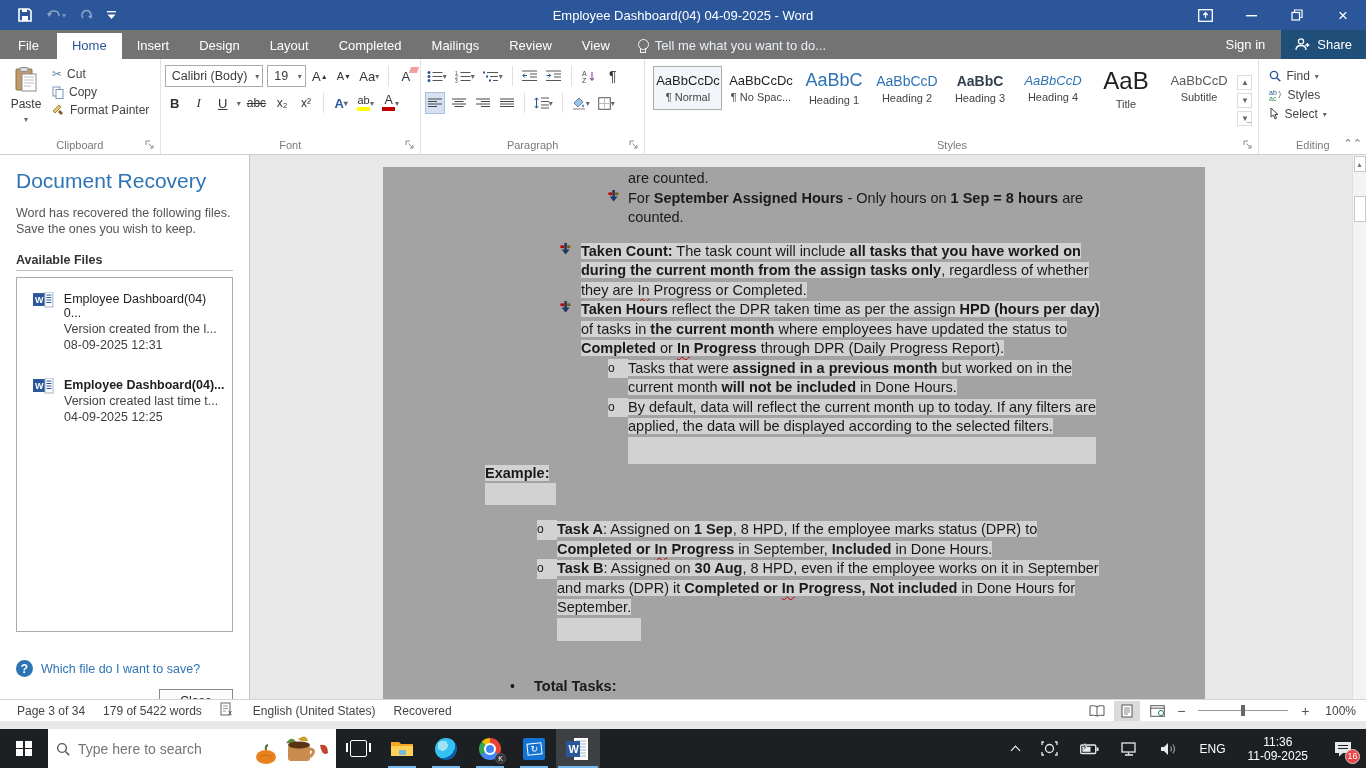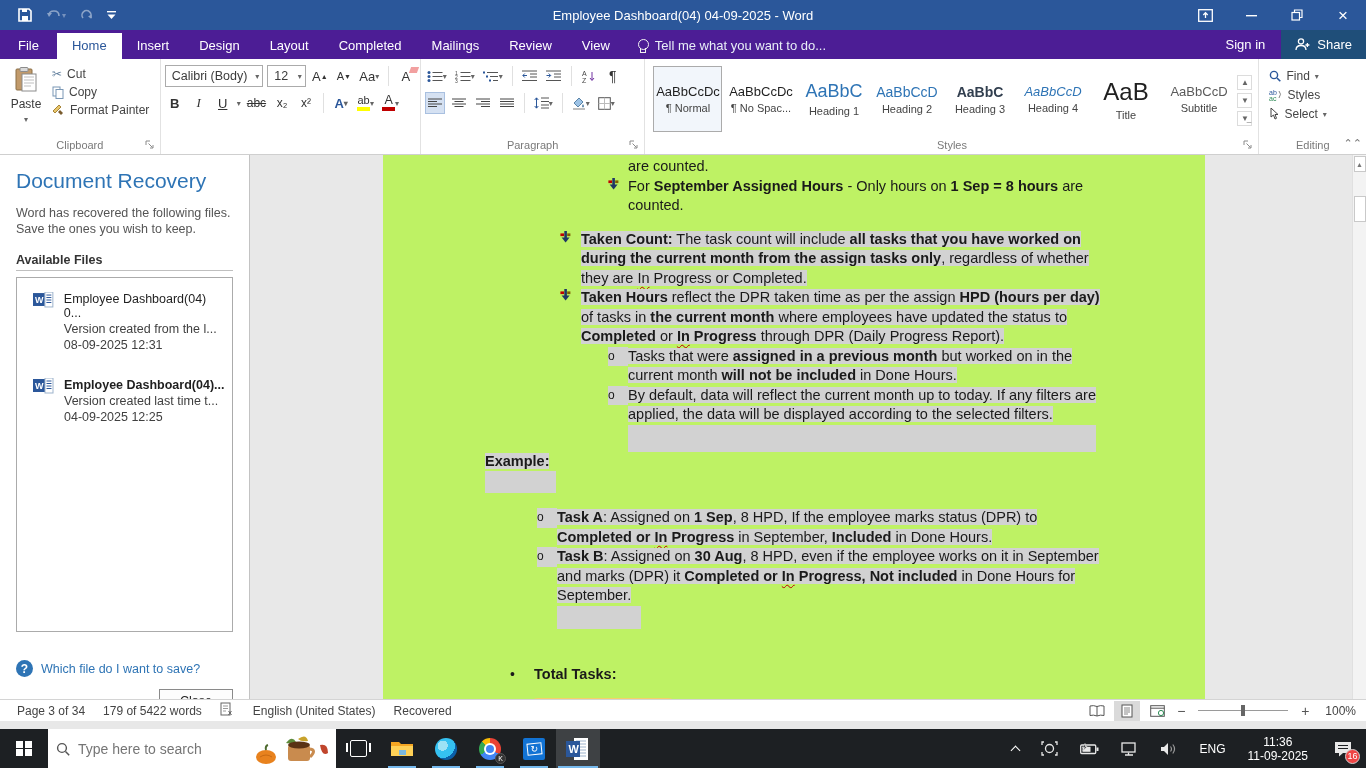--- a/index.html
+++ b/index.html
@@ -9,21 +9,21 @@
   
   .titlebar { height:30px; background:#2b579a; display:flex; align-items:center; color:#fff; position:relative; flex:0 0 auto; }
   .qat { display:flex; align-items:center; gap:14px; padding-left:18px; }
   .qat .qbtn { display:flex; align-items:center; cursor:default; }
   .qat .dim { opacity:.45; }
   .title-text { position:absolute; left:0; right:0; text-align:center; font-size:13px; color:#fff; pointer-events:none; }
   .winctl { margin-left:auto; display:flex; align-items:center; height:100%; }
   .winctl .wbtn { width:46px; height:100%; display:flex; align-items:center; justify-content:center; color:#fff; font-size:14px; }
 
   
-  .tabrow { height:29px; background:#4c1d95; display:flex; align-items:flex-end; color:#fff; flex:0 0 auto; }
+  .tabrow { height:29px; background:#737373; display:flex; align-items:flex-end; color:#fff; flex:0 0 auto; }
   .tab { padding:5px 15px 6px; font-size:13px; cursor:default; }
   .tab.active { background:#fff; color:#2b579a; }
   .tellme { display:flex; align-items:center; gap:7px; padding:5px 12px 6px; color:#e8eef7; font-size:13px; }
   .bulb { width:11px; height:14px; position:relative; }
   .bulb::before { content:""; position:absolute; top:0; left:1px; width:9px; height:9px; border:1.4px solid #f2f2f2; border-radius:50%; }
   .bulb::after { content:""; position:absolute; bottom:0; left:3.5px; width:4px; height:4px; border-bottom:1.4px solid #f2f2f2; border-left:1.4px solid #f2f2f2; border-right:1.4px solid #f2f2f2; }
   .tabrow-right { margin-left:auto; display:flex; align-items:center; height:100%; }
   .signin { font-size:13px; padding:0 16px; align-self:center; }
   .share { background:#1f4e79; height:100%; display:flex; align-items:center; gap:7px; padding:0 14px; font-size:13px; }
 
@@ -45,21 +45,21 @@
   .tbtn.b { font-weight:bold; } .tbtn.i { font-style:italic; font-family:"Liberation Serif",serif; }
   .tbtn.u { text-decoration:underline; }
   .tbtn.strike { text-decoration:line-through; font-size:12px; }
   .sep { width:1px; height:20px; background:#e0e0e0; margin:0 3px; }
   .colorbar { display:flex; flex-direction:column; align-items:center; line-height:11px; font-size:12.5px; }
   .colorbar .bar { width:13px; height:4px; margin-top:1px; }
   .active-tbtn { background:#d5e1f2; border:1px solid #a9c0e0; }
   .icon12 { display:inline-flex; }
   
   .styles-gallery { display:flex; gap:4px; padding:3px 2px 0 4px; }
-  .stylecard { width:69px; height:66px; border:1px solid transparent; display:flex; flex-direction:column; align-items:center; justify-content:center; gap:3px; overflow:hidden; }
+  .stylecard { width:69px; height:44px; border:1px solid transparent; display:flex; flex-direction:column; align-items:center; justify-content:center; gap:3px; overflow:hidden; }
   .stylecard.selected { border:1px solid #ababab; background:#f2f6fb; }
   .sprev { white-space:nowrap; font-size:13px; color:#1f1f1f; }
   .slabel { font-size:11px; color:#444; white-space:nowrap; }
   .st2 .sprev { font-size:18px; color:#2e74b5; }
   .st3 .sprev { font-size:14px; color:#2e74b5; }
   .st4 .sprev { font-size:14px; font-weight:bold; color:#323f4f; }
   .st5 .sprev { font-size:13px; font-style:italic; color:#2e74b5; }
   .st6 .sprev { font-size:24px; color:#202020; }
   .st7 .sprev { font-size:13px; color:#5a5a5a; }
   .styles-scroll { display:flex; flex-direction:column; justify-content:center; gap:3px; padding:4px 2px; color:#666; font-size:8px; }
@@ -78,21 +78,21 @@
   .fitem { display:flex; gap:9px; margin-bottom:26px; padding-left:10px; }
   .fitem .ftxt { display:flex; flex-direction:column; gap:2px; line-height:14px; }
   .fname { color:#1f1f1f; }
   .fitem.emph .fname { font-weight:bold; }
   .helpline { display:flex; align-items:center; gap:8px; margin-top:28px; color:#2e74b5; }
   .qmark { width:17px; height:17px; border-radius:50%; background:#2e74b5; color:#fff; font-size:12px; font-weight:bold; display:flex; align-items:center; justify-content:center; }
   .closebtn { align-self:flex-end; margin-top:12px; border:1px solid #8a8a8a; background:#fdfdfd; padding:4px 20px; font-size:12.5px; color:#222; }
 
   
   .docarea { flex:1; position:relative; }
-  .page { position:absolute; left:133px; top:0; width:822px; height:552px; background:#bef264; overflow:hidden; padding-top:2px; }
+  .page { position:absolute; left:133px; top:12px; width:822px; height:552px; background:#a3a3a3; overflow:hidden; padding-top:2px; }
   .docp { position:relative; font-size:14.5px; line-height:19.5px; color:#1a1a1a; }
   .docp .b { font-weight:bold; }
   .docp .sq { text-decoration:underline; text-decoration-style:wavy; text-decoration-color:#c00000; text-decoration-thickness:1px; text-underline-offset:3px; }
   .hl { background:#d2d2d2; }
   .bullet { position:absolute; top:0; }
   .bullet.b-o { font-size:12px; }
   .bullet.b-disc { font-size:14px; }
   .grayblock { background:#d2d2d2; }
   .totalbox { background:#f5d169; border-radius:10px; height:60px; text-align:center; padding-top:17px; }
   .vscroll { position:absolute; right:0; top:0; width:14px; height:100%; background:#f3f3f3; border-left:1px solid #e0e0e0; }
@@ -269,21 +269,21 @@
     </div>
 
     <div class="rgroup" style="width:260px;">
       <div class="fontgrp">
         <div class="frow">
           <span class="combo" style="width:103px;">
             <span style="overflow:hidden;white-space:nowrap;">Calibri (Body)</span>
             <span class="chev" style="margin-left:auto;">▾</span>
           </span>
           <span class="combo" style="width:40px;">
-            <span>12</span>
+            <span>19</span>
             <span class="chev" style="margin-left:auto;">▾</span>
           </span>
           <span class="tbtn">
               <span>A</span>
               <sup style="font-size:7px;">▲</sup>
             </span>
           <span class="tbtn" style="font-size:11px;">
               <span>A</span>
               <sup style="font-size:7px;">▼</sup>
             </span>
@@ -318,20 +318,26 @@
             <span class="chev">▾</span>
           </span>
           <span class="tbtn">
             <span class="colorbar">
                 <span>A</span>
                 <span class="bar" style="background:#c00000;"></span>
               </span>
             <span class="chev">▾</span>
           </span>
         </div>
+      </div>
+      <div class="rgroup-label">
+        <span>Font</span>
+        <span class="launcher"><svg width="9" height="9" viewBox="0 0 9 9">
+              <path d="M1 1v4M1 1h4M3.5 3.5l4 4M8 5v3h-3" stroke="#8a8a8a" fill="none"></path>
+            </svg></span>
       </div>
     </div>
 
     <div class="rgroup" style="width:228px;">
       <div class="fontgrp">
         <div class="frow">
           <span class="tbtn">
               <svg width="16" height="13" viewBox="0 0 16 13">
                 <circle cx="2" cy="2.5" r="1.5" fill="#2b579a"></circle>
                 <circle cx="2" cy="6.5" r="1.5" fill="#2b579a"></circle>

